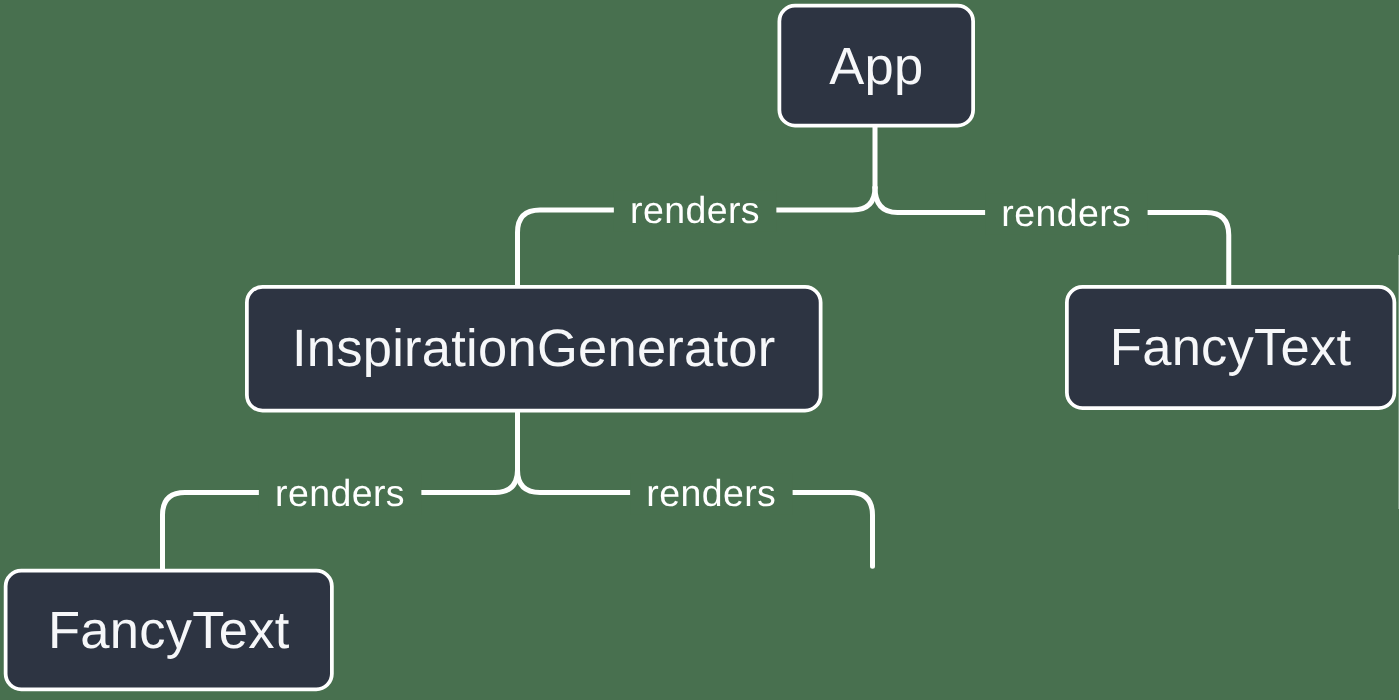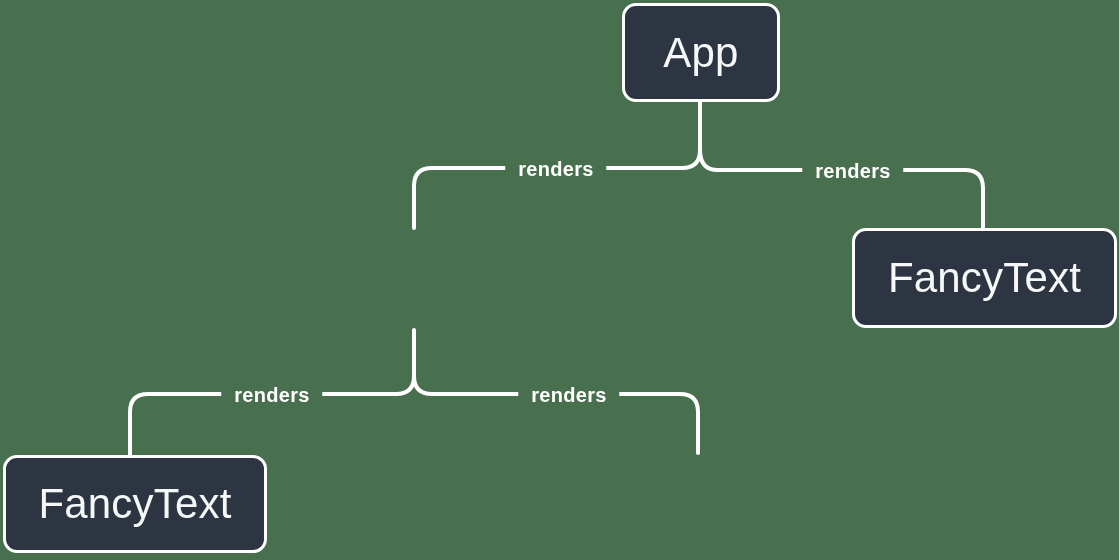--- a/index.html
+++ b/index.html
@@ -51,22 +51,22 @@
   .node-app  { left: 622px; top: 3px;   width: 158px; height: 99px;  }
   .node-ig   { left: 196px; top: 228px; width: 462px; height: 102px; }
   .node-ft-r { left: 852px; top: 228px; width: 265px; height: 100px; }
   .node-ft-l { left: 3px;   top: 455px; width: 264px; height: 98px;  }
   .node-cr   { left: 567px; top: 453px; width: 268px; height: 100px; }
   .edge-label {
     position: absolute;
     transform: translate(-50%, -50%);
     background: var(--background);
     color: var(--edge-label-text);
-    font-size: 20px;
-    font-weight: 700;
+    font-size: 30px;
+    font-weight: 400;
     letter-spacing: 0.3px;
     padding: 0 13px;
     white-space: nowrap;
     line-height: 1.1;
   }
   .lbl-app-ig { left: 556px; top: 169px; }
   .lbl-app-ft { left: 853px; top: 171px; }
   .lbl-ig-ft  { left: 272px; top: 395px; }
   .lbl-ig-cr  { left: 569px; top: 395px; }
 </style>
@@ -87,20 +87,23 @@
 
     <path d="M130 455 V412 Q130 394 148 394 H396 Q414 394 414 376"></path>
 
     <path d="M698 453 V412 Q698 394 680 394 H432 Q414 394 414 376"></path>
   </svg>
 
   <div class="node node-app">
     <span>App</span>
   </div>
 
+  <div class="node node-ig">
+    <span>InspirationGenerator</span>
+  </div>
 
   <div class="node node-ft-r">
     <span>FancyText</span>
   </div>
 
   <div class="node node-ft-l">
     <span>FancyText</span>
   </div>
 
 

